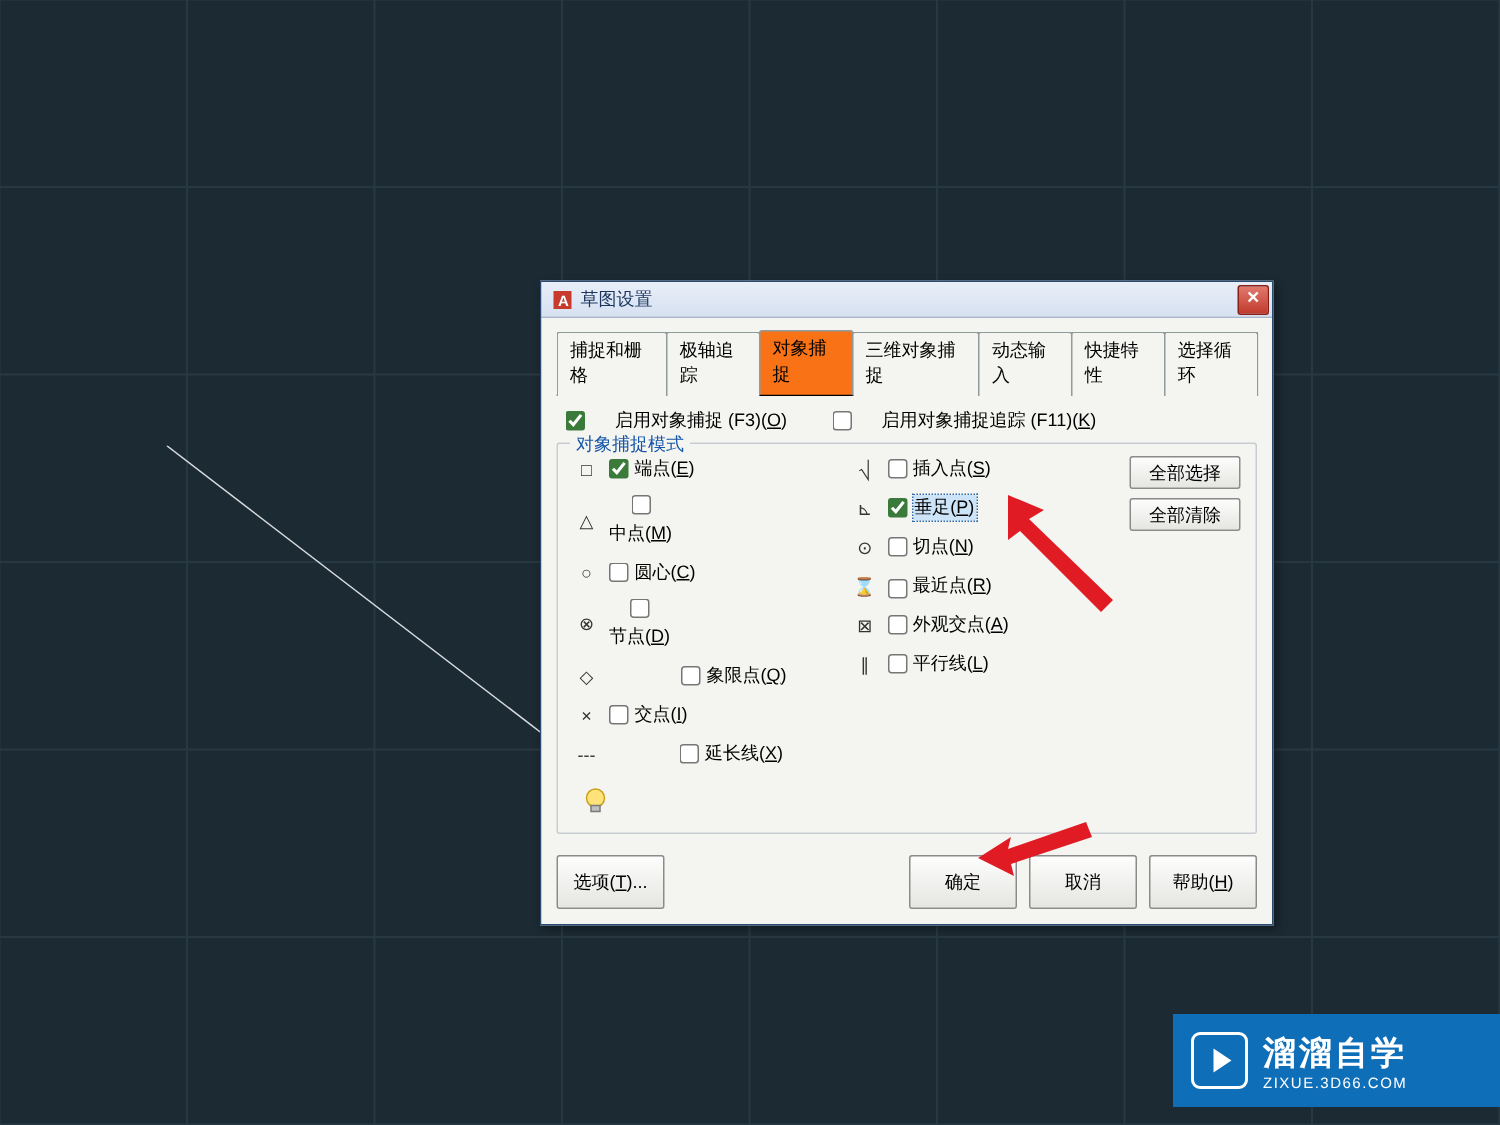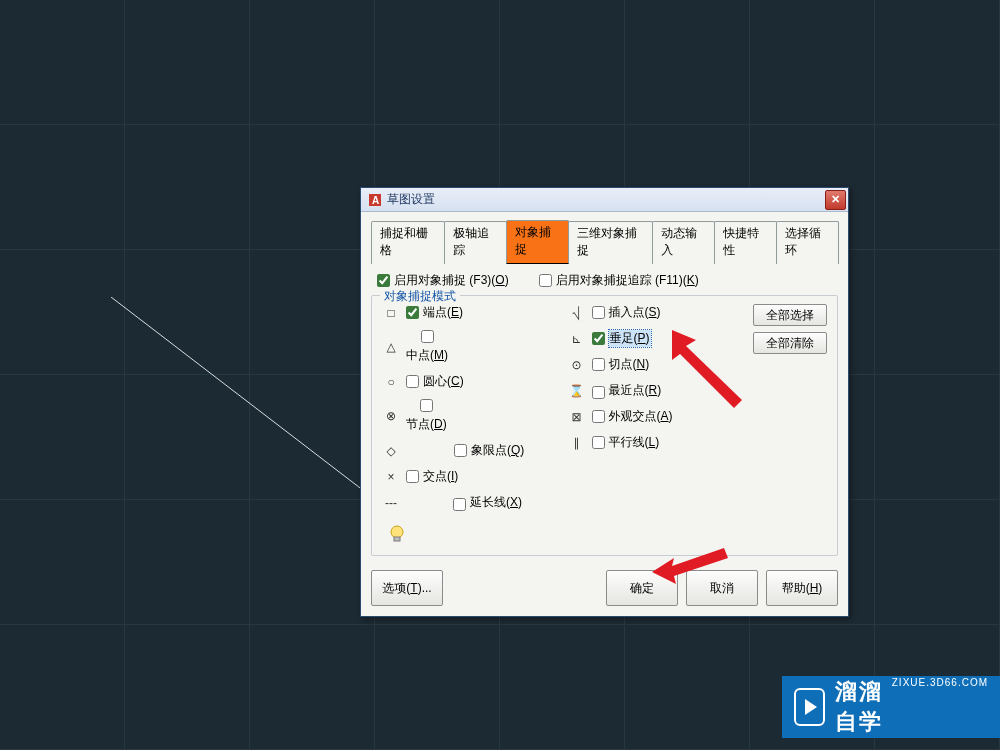--- a/index.html
+++ b/index.html
@@ -11,41 +11,41 @@
 .titlebar{height:24px;background:linear-gradient(#e9eef8,#d6e1f1);display:flex;align-items:center;padding:0 2px;border-bottom:1px solid #a9b8cc}
 .tb-icon{width:16px;height:16px;margin:0 4px;display:flex;align-items:center;justify-content:center}
 .tb-title{flex:1;font-size:12px;color:#1c355e}
 .close-btn{width:21px;height:20px;background:linear-gradient(#e07a6e,#c13a2c);border:1px solid #8a1f16;border-radius:2px;display:flex;align-items:center;justify-content:center;cursor:pointer}
 .close-x{color:#fff;font-weight:bold;font-size:11px;line-height:1}
 .dlg-body{padding:8px 10px 10px;background:#f4f4f0}
 .tabbar{display:flex;border-bottom:1px solid #919b9c;margin-bottom:6px}
 .tab{padding:3px 8px 4px;font-size:12px;border:1px solid #919b9c;border-bottom:none;background:#f4f4f0;margin-right:-1px;position:relative;top:1px;cursor:pointer;border-radius:2px 2px 0 0}
 .tab.active{background:#f97316;top:0;padding-bottom:5px;z-index:2;border-bottom:1px solid #000000;margin-bottom:-1px}
 .toprow{display:flex;gap:30px;padding:2px 6px 4px}
-.toprow label{display:flex;align-items:center;gap:4px;white-space:nowrap}
+.toprow label{display:flex;align-items:center;gap:20px;white-space:nowrap}
 input[type=checkbox]{width:13px;height:13px;accent-color:#3a7a3a}
 .fieldset{border:1px solid #c8cdd3;border-radius:2px;padding:8px 10px 10px;position:relative;margin-top:2px}
 .fieldset .legend{position:absolute;top:-8px;left:8px;background:#f4f4f0;padding:0 4px;color:#1556a8;font-size:12px}
 .snapgrid{display:flex;gap:14px}
 .col{flex:1;display:flex;flex-direction:column;gap:9px}
 .snap-row{display:flex;align-items:center;gap:6px}
 .snap-sym{width:18px;display:flex;justify-content:center;align-items:center;color:#333}
 .btncol{display:flex;flex-direction:column;gap:6px}
 .wbtn{width:74px;height:22px;background:linear-gradient(#fdfdfd,#e5e5e1);border:1px solid #8b8b8b;border-radius:2px;font-size:12px;cursor:pointer}
 .hint{display:flex;gap:10px;padding:6px 4px 0;margin-top:6px}
 .hint-ico{width:22px;height:22px;flex-shrink:0}
 .hint-txt{font-size:12px;line-height:1.5;color:#333}
 .btnrow{display:flex;gap:8px;margin-top:14px;align-items:center}
 .btnrow .spacer{flex:1}
 .dbtn{min-width:72px;height:36px;padding:0 10px;background:linear-gradient(#fdfdfd,#e5e5e1);border:1px solid #8b8b8b;border-radius:2px;font-size:12px;cursor:pointer}
 .arrow{position:absolute;pointer-events:none}
 .watermark{position:absolute;right:0;bottom:12px;width:218px;height:62px;background:#0e6eb8;display:flex;align-items:center;gap:10px;padding:0 12px}
 .wm-ico{width:38px;height:38px;border:2px solid #fff;border-radius:6px;display:flex;align-items:center;justify-content:center}
 .wm-play{width:0;height:0;border-left:12px solid #fff;border-top:8px solid transparent;border-bottom:8px solid transparent;margin-left:3px}
-.wm-txt{display:flex;color:#fff}
+.wm-txt{display:flex;flex-direction:column;color:#fff}
 .wm-main{font-size:22px;font-weight:bold;letter-spacing:2px}
 .wm-sub{font-size:10px;letter-spacing:1px}
 u.hot{text-decoration:underline}
 </style>
 </head>
 <body>
 
 <div class="canvas">
   <div class="grid"></div>
   <svg class="diag-line">
@@ -130,21 +130,21 @@
             </div>
             <div class="snap-row">
               <span class="snap-sym">×</span>
               <label style="display: flex; align-items: center; gap: 4px;">
                 <input type="checkbox" style="">
                 <span>交点(<u class="hot">I</u>)</span>
               </label>
             </div>
             <div class="snap-row">
               <span class="snap-sym">---</span>
-              <label style="display: flex; align-items: flex-end; gap: 4px; padding-left: 47px;">
+              <label style="display: flex; align-items: center; gap: 4px; padding-left: 47px;">
                 <input type="checkbox" style="">
                 <span>延长线(<u class="hot">X</u>)</span>
               </label>
             </div>
           </div>
         <div class="col" id="rightcol">
             <div class="snap-row">
               <span class="snap-sym">⎷</span>
               <label style="display: flex; align-items: center; gap: 4px;">
                 <input type="checkbox" style="">

